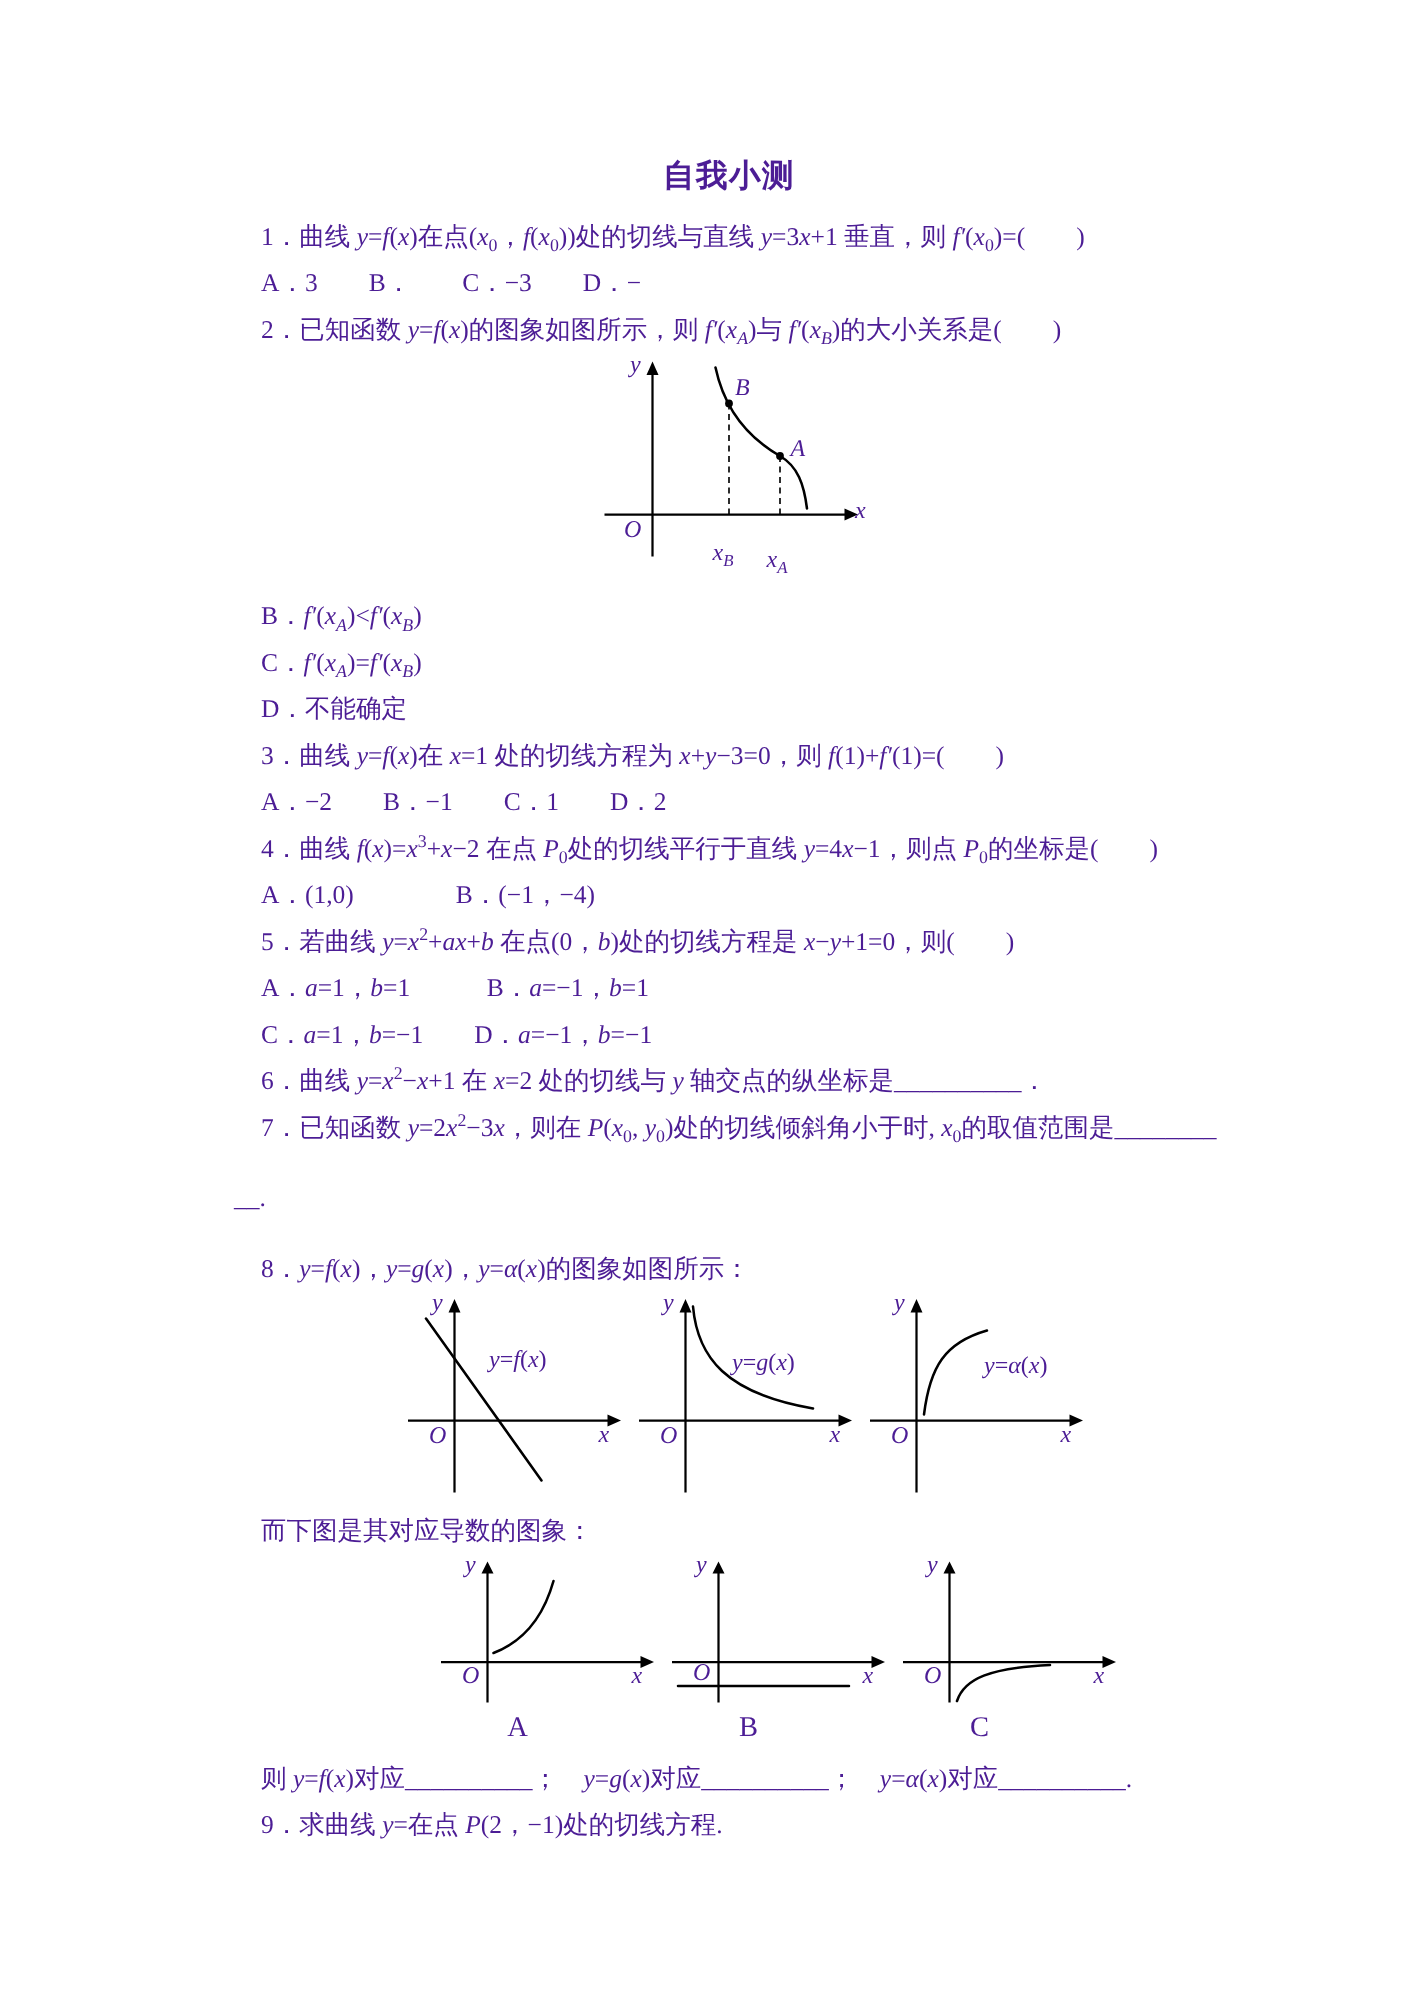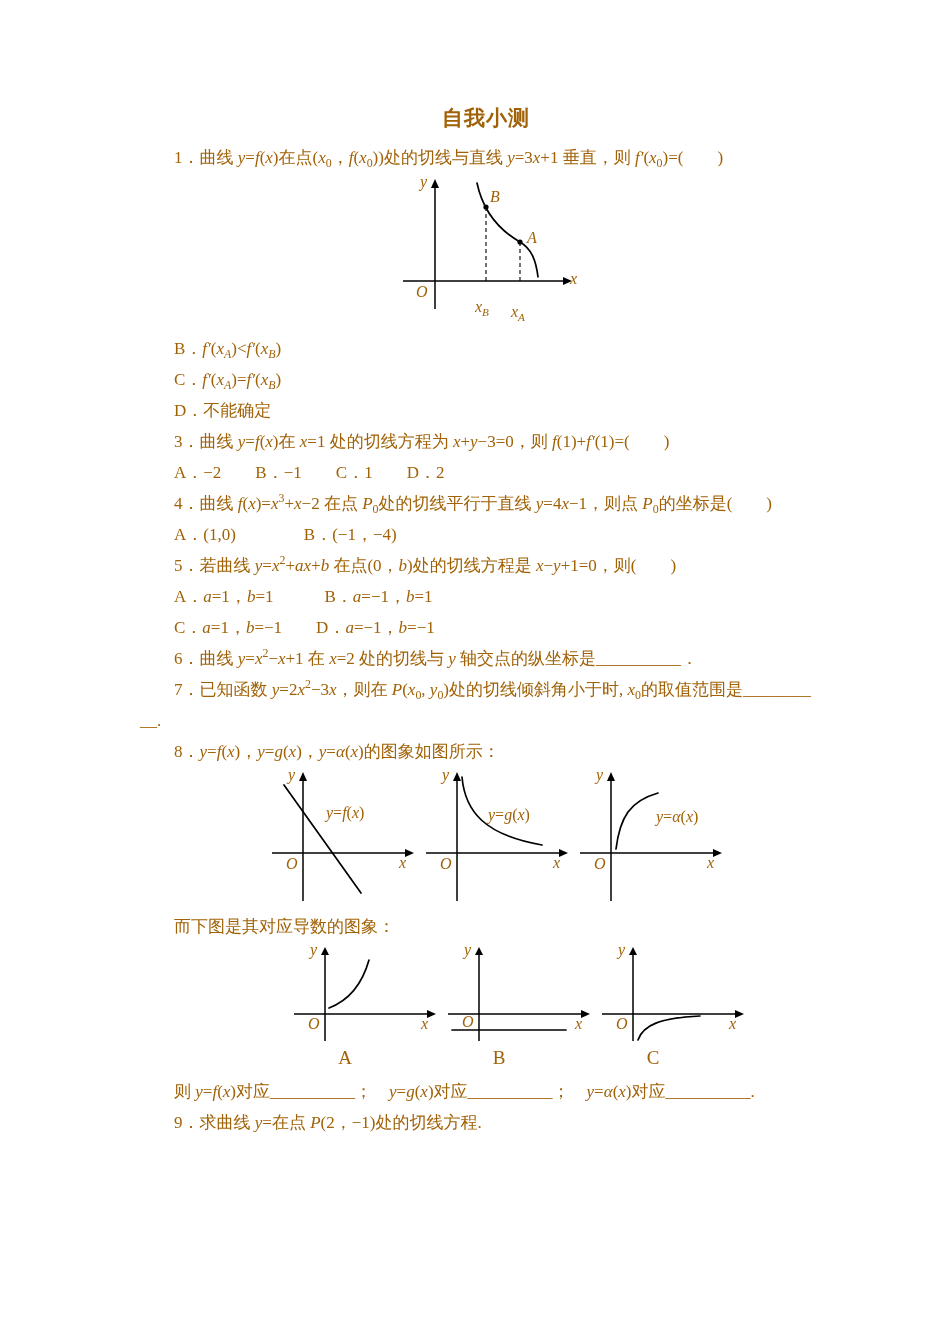--- a/index.html
+++ b/index.html
@@ -2,38 +2,38 @@
 <html><head>
 <meta charset="utf-8">
 <style>
   * { box-sizing: border-box; }
   html, body { margin: 0; padding: 0; background: #ffffff; }
   .page {
     position: relative;
     width: 950px;
     height: 1344px;
     background: #ffffff;
-    color: #a16207;
+    color: #4c1d95;
     font-family: "Liberation Serif", "DejaVu Serif", serif;
     font-size: 17px;
     line-height: 31px;
     padding: 100px 118px 0 140px;
     overflow: hidden;
   }
   .title {
     font-family: "Liberation Sans", "DejaVu Sans", sans-serif;
     font-size: 21px;
     font-weight: 700;
     text-align: center;
     letter-spacing: 1px;
     margin: 0 0 6px 0;
     line-height: 36px;
   }
   p.line { margin: 0; text-indent: 2em; }
-  p.cont { margin: 0; text-indent: 0; }
+  p.cont { margin: 16px; text-indent: 0; }
   i { font-style: italic; }
   sub, sup { font-size: 70%; line-height: 0; }
   figure { margin: 0; }
   .fig-q2 { position: relative; width: 190px; height: 150px; margin: 4px 0 6px 260px; }
   .figrow { display: flex; gap: 4px; margin: 4px 0 2px 128px; }
   .figrow2 { margin-left: 150px; }
   .mini  { position: relative; width: 150px; height: 138px; }
   .mini2 { position: relative; width: 150px; height: 128px; }
   .fig-q2 svg, .mini svg, .mini2 svg { display: block; position: absolute; left: 0; top: 0; }
   .ax   { stroke: #000; stroke-width: 1.5; }
@@ -46,21 +46,23 @@
              font-size: 19px; line-height: 20px; }
 </style>
 </head>
 <body>
 
 <div class="page">
 
   <h1 class="title">自我小测</h1>
 
   <p class="line">1．曲线 <i>y</i>=<i>f</i>(<i>x</i>)在点(<i>x</i><sub>0</sub>，<i>f</i>(<i>x</i><sub>0</sub>))处的切线与直线 <i>y</i>=3<i>x</i>+1 垂直，则 <i>f′</i>(<i>x</i><sub>0</sub>)=(　　)</p>
-
+  <p class="line">A．3　　B．　　C．−3　　D．−</p>
+
+  <p class="line">2．已知函数 <i>y</i>=<i>f</i>(<i>x</i>)的图象如图所示，则 <i>f′</i>(<i>x</i><sub><i>A</i></sub>)与 <i>f′</i>(<i>x</i><sub><i>B</i></sub>)的大小关系是(　　)</p>
 
   <figure class="fig-q2">
     <svg width="190" height="142" viewBox="0 0 190 142">
       <line class="ax" x1="35" y1="132" x2="35" y2="9"></line>
       <polygon class="ah" points="31,11 35,2 39,11"></polygon>
       <line class="ax" x1="3" y1="104" x2="164" y2="104"></line>
       <polygon class="ah" points="163,100 172,104 163,108"></polygon>
       <path class="cv" d="M77,6 C83,34 99,53 120,65 C132,72 136,84 138,100"></path>
       <line class="dash" x1="86" y1="30" x2="86" y2="104"></line>
       <line class="dash" x1="120" y1="65" x2="120" y2="104"></line>

